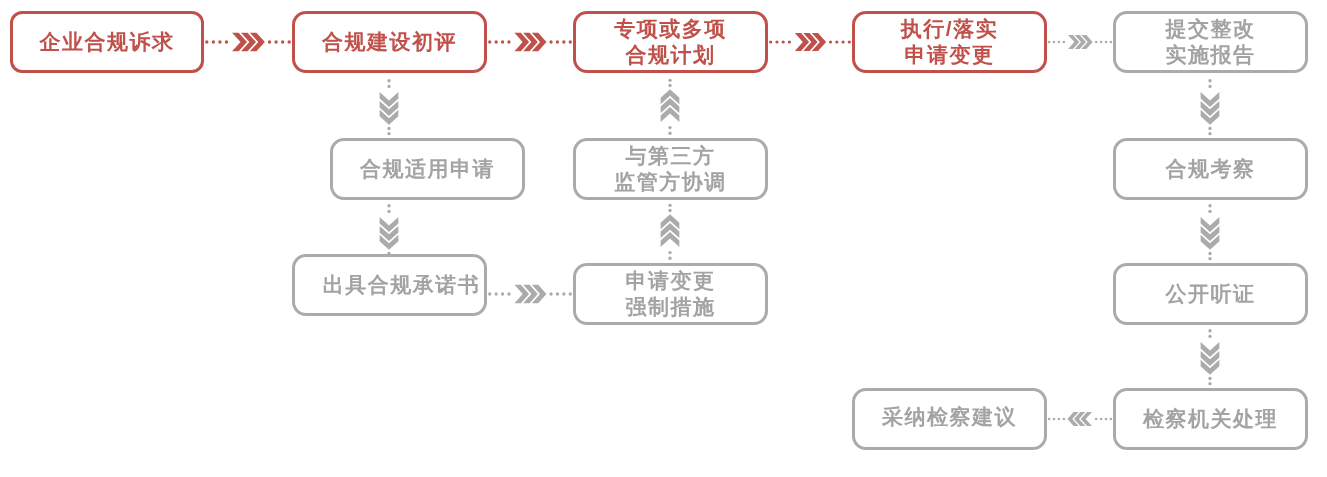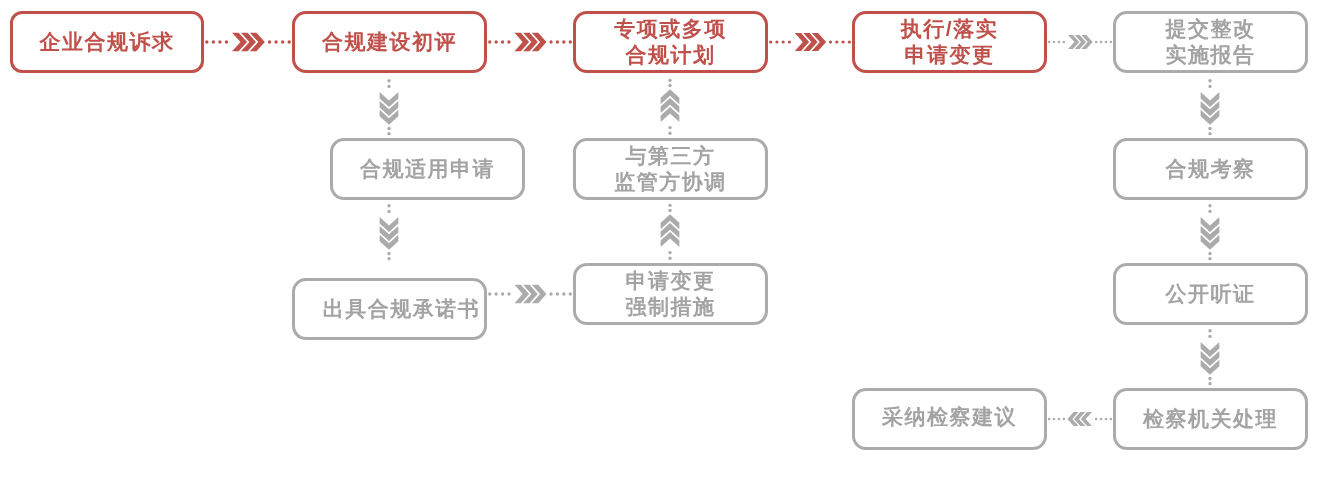--- a/index.html
+++ b/index.html
@@ -41,21 +41,21 @@
 
   
   #n1{left:10px;top:11px;width:194px;border-radius:12px;}
   #n2{left:292px;top:11px;}
   #n3{left:573px;top:11px;}
   #n4{left:852px;top:11px;}
   #n5{left:1113px;top:11px;}
   #n6{left:292px;top:138px;margin-left:38px;}
   #n7{left:573px;top:138px;}
   #n8{left:1113px;top:138px;}
-  #n9{left:292px;top:278px;padding-left:24px;}
+  #n9{left:292px;top:254px;padding-left:24px;}
   #n10{left:573px;top:263px;}
   #n11{left:1113px;top:263px;}
   #n12{left:852px;top:388px;font-family:Liberation Mono, monospace;}
   #n13{left:1113px;top:388px;}
 
   
   #a1{left:204px;top:30px;width:88px;}
   #a2{left:487px;top:30px;width:86px;}
   #a3{left:768px;top:30px;width:84px;}
   #a4{left:1047px;top:30px;width:66px;}

